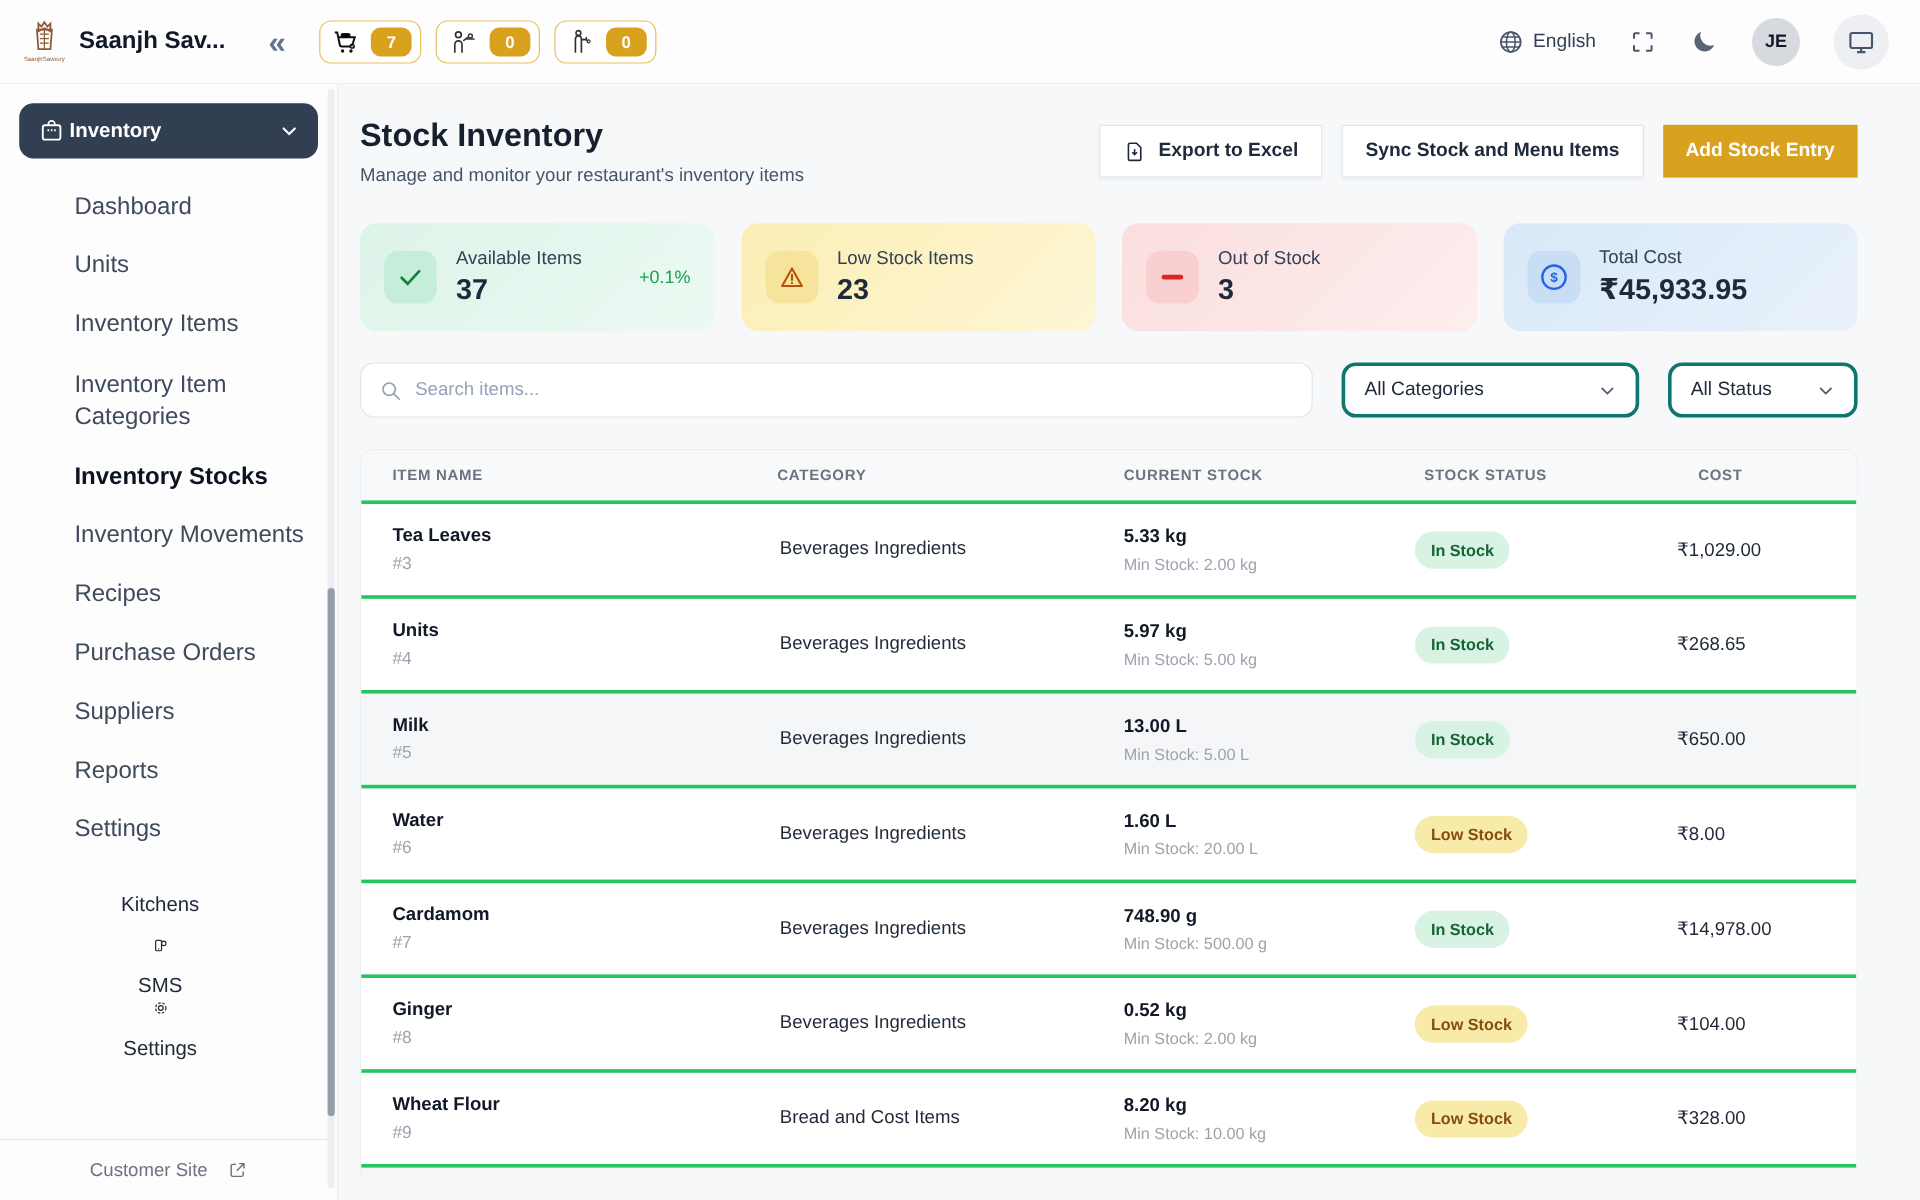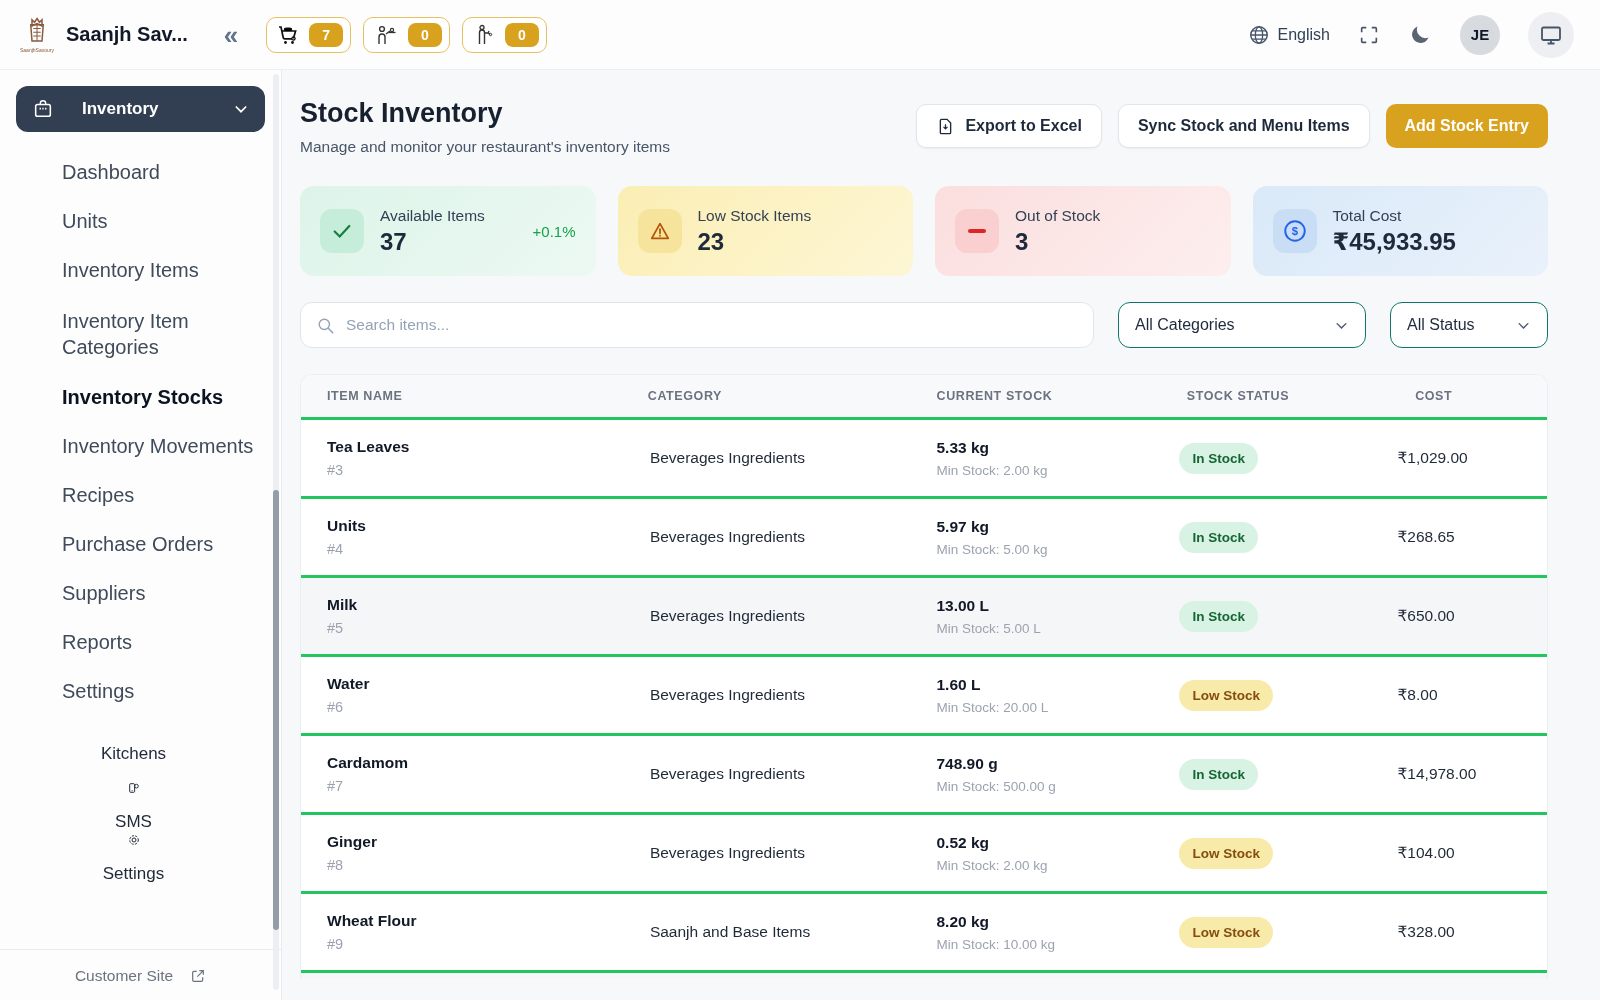--- a/index.html
+++ b/index.html
@@ -17,40 +17,40 @@
   .badge-count { background:#d9a21e; color:#fff; font-weight:bold; border-radius:8px; padding:4px 13px; font-size:14px; }
   .topbar-right { margin-left:auto; display:flex; align-items:center; gap:28px; }
   .lang-btn { display:flex; align-items:center; gap:8px; color:#334155; font-size:16px; cursor:pointer; }
   .icon-btn { display:flex; align-items:center; justify-content:center; cursor:pointer; }
   .avatar { width:40px; height:40px; border-radius:50%; background:#d7dade; color:#111827; font-weight:bold; font-size:15px; display:flex; align-items:center; justify-content:center; }
   .monitor-wrap { width:46px; height:46px; border-radius:50%; background:#edeff2; display:flex; align-items:center; justify-content:center; }
 
   
   .layout { display:flex; height:930px; }
   .sidebar { width:282px; background:#fdfdfe; border-right:1px solid #e8eaee; position:relative; display:flex; flex-direction:column; padding-top:16px; }
-  .inv-pill { background:#323e52; color:#fff; border-radius:12px; height:46px; display:flex; align-items:center; gap:28px; margin:0 16px; padding:0 16px; font-weight:bold; font-size:17px; cursor:pointer; }
+  .inv-pill { background:#323e52; color:#fff; border-radius:12px; height:46px; display:flex; align-items:center; gap:4px; margin:0 16px; padding:0 16px; font-weight:bold; font-size:17px; cursor:pointer; }
   .inv-pill .chev { margin-left:auto; }
   .sub-items { padding:16px 0 0 62px; }
   .sub-item { font-size:20px; color:#3f4a5a; padding:13px 0; cursor:pointer; }
   .sub-item.wrap { width:150px; line-height:26px; }
   .sub-item.active { color:#0b1220; font-weight:bold; }
   .side-group { padding:12px 36px 0 22px; }
   .group-item { display:flex; align-items:center; gap:16px; height:52px; font-size:17px; color:#1f2937; cursor:pointer;flex-direction:column; }
   .group-item .chev { margin-left:auto; }
-  .customer-site { margin-top:auto; border-top:1px solid #e8eaee; padding:17px 0 15px; text-align:center; color:#6b7280; font-size:15.5px; display:flex; align-items:center; justify-content:center; gap:17px; cursor:pointer; }
+  .customer-site { margin-top:auto; border-top:1px solid #e8eaee; padding:17px 0 15px; text-align:center; color:#6b7280; font-size:15.5px; display:flex; justify-content:center; gap:17px; cursor:pointer; }
   .sb-track { position:absolute; right:2px; top:4px; bottom:10px; width:6px; background:#eceef1; border-radius:3px; }
   .sb-thumb { position:absolute; right:2px; top:420px; height:440px; width:6px; background:#959da9; border-radius:3px; cursor:pointer; }
 
   
   .main { flex:1; padding:28px 52px 0 18px; overflow:hidden; }
   .page-head { display:flex; justify-content:space-between; align-items:flex-start; }
   .page-title { font-size:27px; font-weight:bold; color:#16202e; }
   .page-sub { font-size:15.5px; color:#475569; margin-top:9px; }
   .actions { display:flex; gap:16px; margin-top:6px; }
-  .btn { height:44px; border-radius:10px; font-size:16px; font-weight:bold; display:flex; align-items:center; gap:10px; padding:0 19px; cursor:pointer; }
+  .btn { height:44px; border-radius:0; font-size:16px; font-weight:bold; display:flex; align-items:center; gap:10px; padding:0 19px; cursor:pointer; }
   .btn-outline { background:#fff; border:1px solid #e2e6ea; color:#1e293b; box-shadow:0 1px 2px rgba(16,24,40,.05); }
   .btn-gold { background:#d9a21e; border:none; color:#fff; }
 
   .stats { display:flex; gap:22px; margin-top:30px; }
   .stat { flex:1; border-radius:14px; height:90px; display:flex; align-items:center; gap:16px; padding:0 20px; }
   .stat.green { background:linear-gradient(135deg,#ddf4e9,#ecf9f2); }
   .stat.yellow { background:linear-gradient(135deg,#fbeeb4,#fdf6d5); }
   .stat.red { background:linear-gradient(135deg,#fbdede,#fdeeee); }
   .stat.blue { background:linear-gradient(135deg,#d9e9f8,#e9f1fb); }
   .stat-icon { width:44px; height:44px; border-radius:12px; display:flex; align-items:center; justify-content:center; flex:none; }
@@ -60,21 +60,21 @@
   .blue .stat-icon { background:#c9def5; }
   .stat-label { font-size:15.5px; color:#334155; }
   .stat-value { font-size:24px; font-weight:bold; color:#1e293b; margin-top:3px; }
   .stat-delta { margin-left:auto; color:#16a34a; font-size:15px; }
   .minus-bar { width:18px; height:3.5px; background:#dc2626; border-radius:2px; }
 
   .filter-row { display:flex; gap:24px; margin-top:26px; }
   .search-box { flex:1; height:46px; background:#fff; border:1px solid #e2e6ea; border-radius:12px; display:flex; align-items:center; gap:11px; padding:0 15px; }
   .search-box input { border:none; outline:none; flex:1; font-size:15.5px; color:#334155; font-family:inherit; background:transparent; }
   .search-box input::placeholder { color:#94a3b8; }
-  .select { height:46px; background:#fff; border:1px solid #0f766e; border-radius:12px; display:flex; align-items:center; justify-content:space-between; padding:12px 16px; font-size:16px; color:#1e293b; cursor:pointer; }
+  .select { height:46px; background:#fff; border:3px solid #0f766e; border-radius:12px; display:flex; align-items:center; justify-content:space-between; padding:12px 16px; font-size:16px; color:#1e293b; cursor:pointer; }
   .select.cat { width:248px; }
   .select.status { width:158px; }
 
   .table-card { margin-top:26px; background:#fff; border:1px solid #eceff2; border-bottom:none; border-radius:12px 12px 0 0; overflow:hidden; }
   .t-head { display:flex; align-items:center; background:#f8f9fb; height:42px; font-size:12.5px; font-weight:bold; color:#6b7280; letter-spacing:.6px;gap:36px; }
   .t-row { display:flex; align-items:center; height:79px; border-top:3px solid #22c55e; background:#fff; }
   .t-row.alt { background:#f5f6f8; }
   .t-row.partial { height:9px; background:#f5f6f8; }
   .c-item { width:28%; padding-left:26px; }
   .c-cat { width:23%; }
@@ -424,21 +424,21 @@
           </div>
         <div class="c-status"><span class="pill low">Low Stock</span></div>
         <div class="c-cost cost-text">₹104.00</div>
       </div>
 
       <div class="t-row">
         <div class="c-item">
             <div class="item-name">Wheat Flour</div>
             <div class="item-id">#9</div>
           </div>
-        <div class="c-cat cat-text">Saanjh and Base Items</div>
+        <div class="c-cat cat-text">Bread and Cost Items</div>
         <div class="c-stock">
             <div class="stock-main">8.20 kg</div>
             <div class="stock-min">Min Stock: 10.00 kg</div>
           </div>
         <div class="c-status"><span class="pill low">Low Stock</span></div>
         <div class="c-cost cost-text">₹328.00</div>
       </div>
 
       <div class="t-row partial"></div>
     </div>

